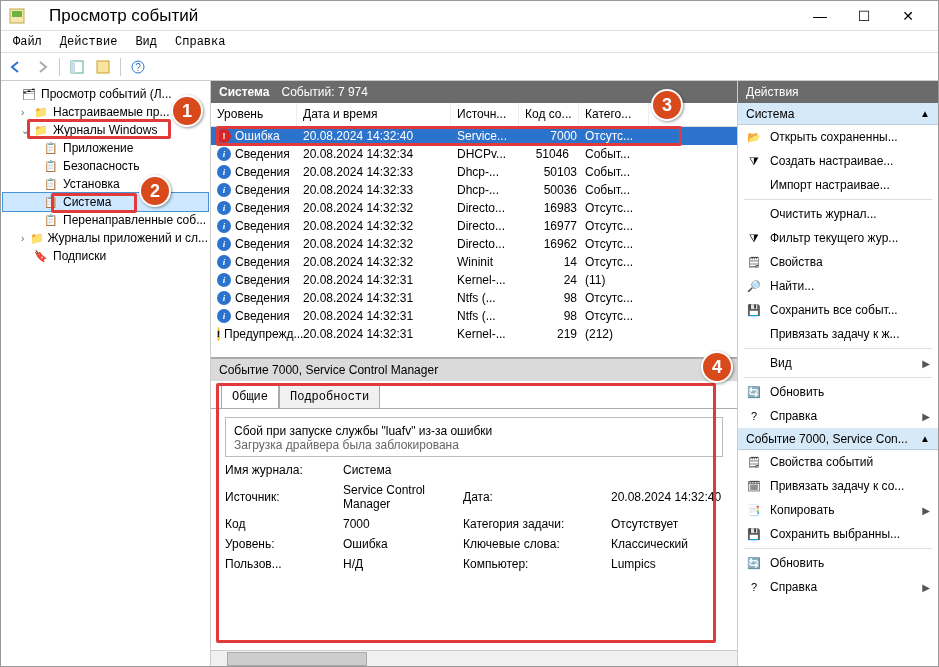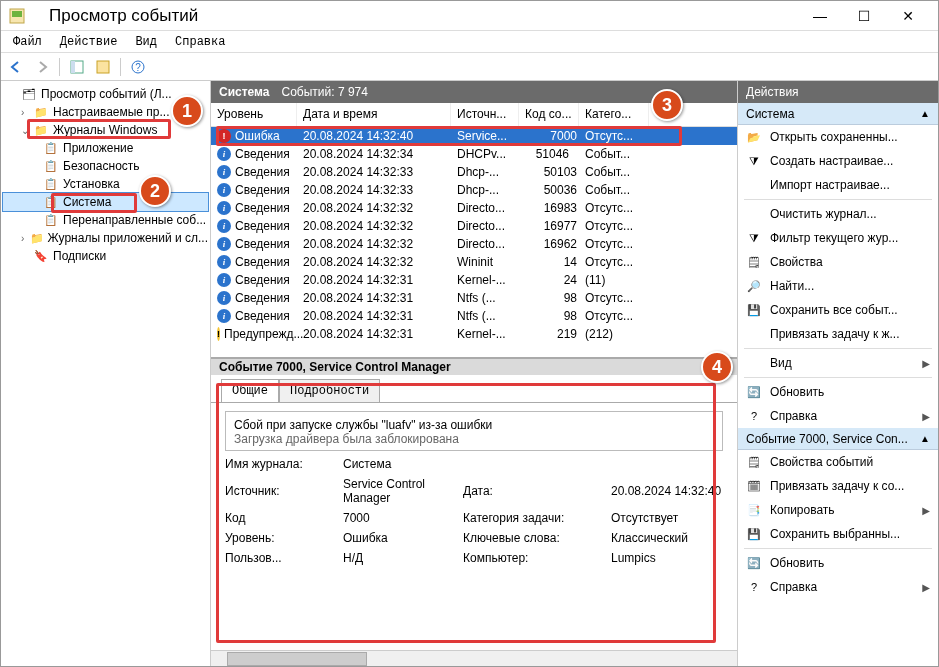--- a/index.html
+++ b/index.html
@@ -26,21 +26,21 @@
   .listbody { overflow-y: scroll; height: 230px; position: relative; }
   .row { display: flex; height: 18px; align-items: center; padding: 0 0 0 6px; }
   .row.selected { background: #2b73cc; color: #fff; }
   .row .cell { display: flex; align-items: center; overflow: hidden; white-space: nowrap; }
   .levicon { width: 14px; height: 14px; border-radius: 50%; margin-right: 4px; display: inline-flex; align-items: center; justify-content: center; font-size: 9px; color: #fff; font-weight: bold; }
   .li-err { background: #d42626; }
   .li-info { background: #2b73cc; font-style: italic; font-family: Georgia, serif; }
   .li-warn { background: #f4c430; color: #000; }
   .colw1 { width: 86px; } .colw2 { width: 154px; } .colw3 { width: 68px; } .colw4 { width: 60px; } .colw5 { width: 70px; }
   .detailpane { flex: 1; display: flex; flex-direction: column; border-top: 2px solid #aaa; }
-  .detailtitle { height: 16px; background: #dadada; display: flex; align-items: center; padding: 0 8px; font-weight: bold; font-size: 12px; }
+  .detailtitle { height: 22px; background: #dadada; display: flex; align-items: center; padding: 0 8px; font-weight: normal; font-size: 12px; }
   .tabrow { height: 24px; display: flex; align-items: flex-end; padding: 0 10px; gap: 0; border-bottom: 1px solid #aaa; margin-top: 4px; font-family: Liberation Mono, monospace; }
   .tab { padding: 4px 10px; border: 1px solid #aaa; border-bottom: none; background: #fff; font-size: 12px; position: relative; }
   .tab.active { background: #fff; z-index: 2; }
   .tab.inactive { background: #f0f0f0; }
   .details { flex: 1; padding: 8px 14px; font-size: 12px; display: flex; flex-direction: column; gap: 6px; overflow: hidden; }
   .msgbox { border: 1px solid #bbb; padding: 6px 8px; background: #fff; height: 40px; overflow: hidden; }
   .fieldgrid { display: grid; grid-template-columns: 110px 1fr 140px 1fr; row-gap: 6px; column-gap: 8px; font-size: 12px; align-items: center; }
   .scrollbar-h { height: 16px; border-top: 1px solid #ccc; display: flex; background: #f0f0f0; }
   .scrollbar-h .thumb { width: 140px; height: 14px; background: #cdcdcd; border: 1px solid #aaa; margin: 1px 0 0 16px; }
   .actionspane { width: 200px; display: flex; flex-direction: column; background: #fff; }

